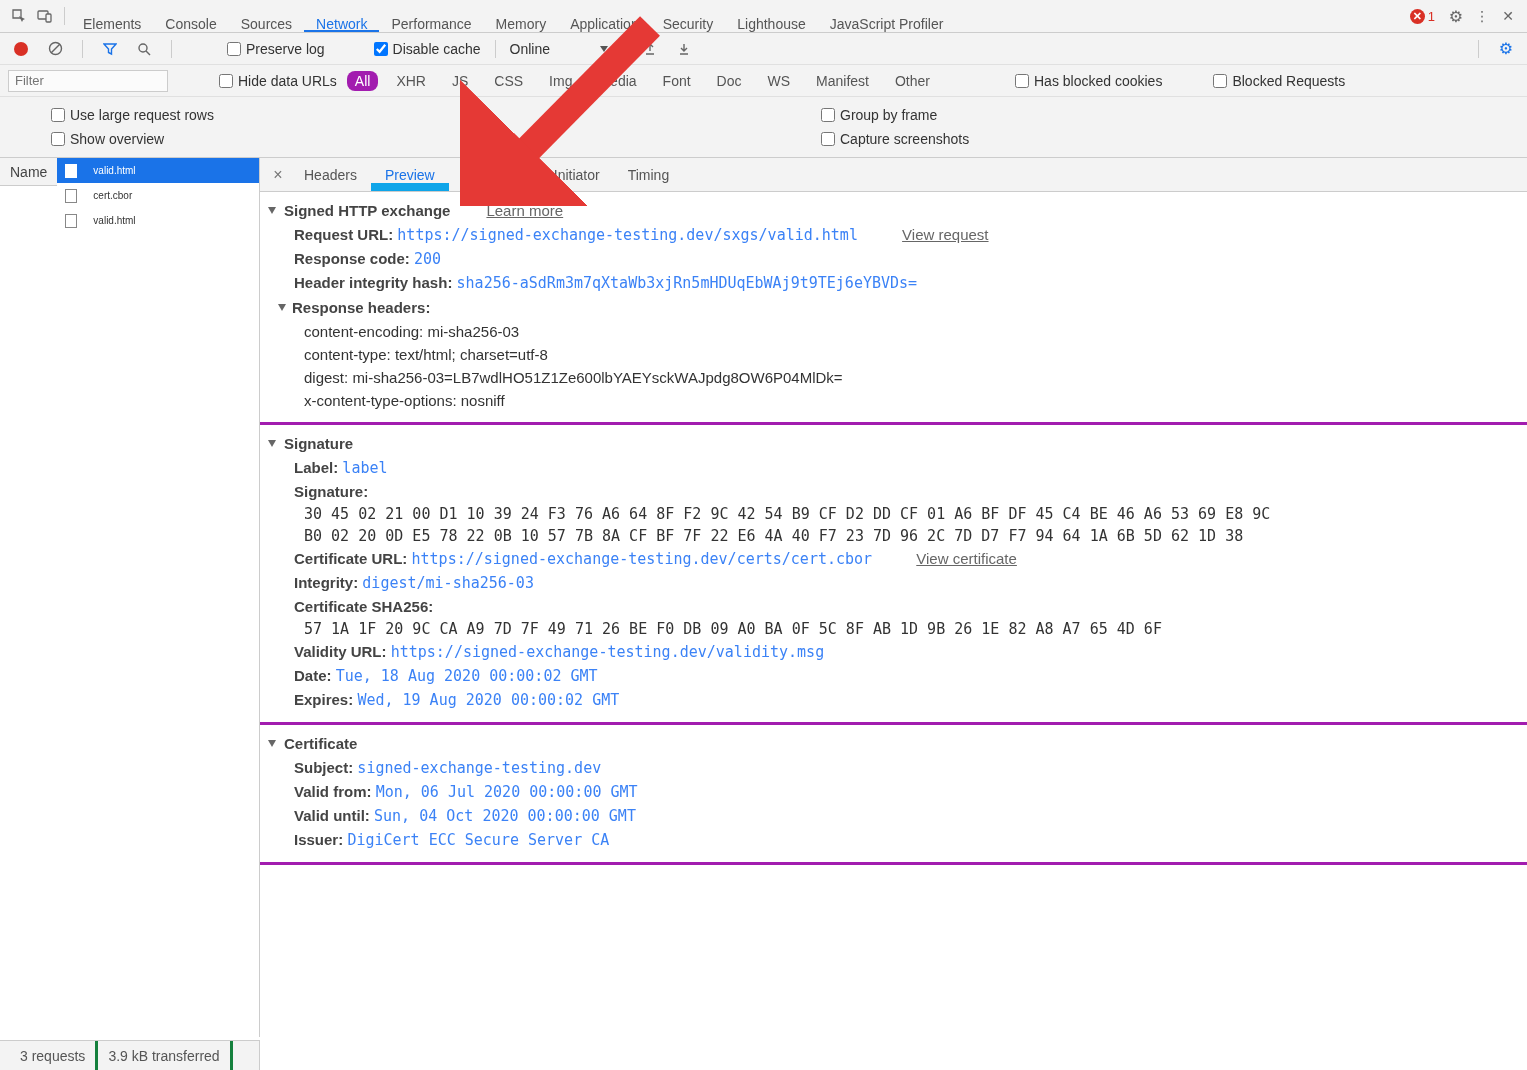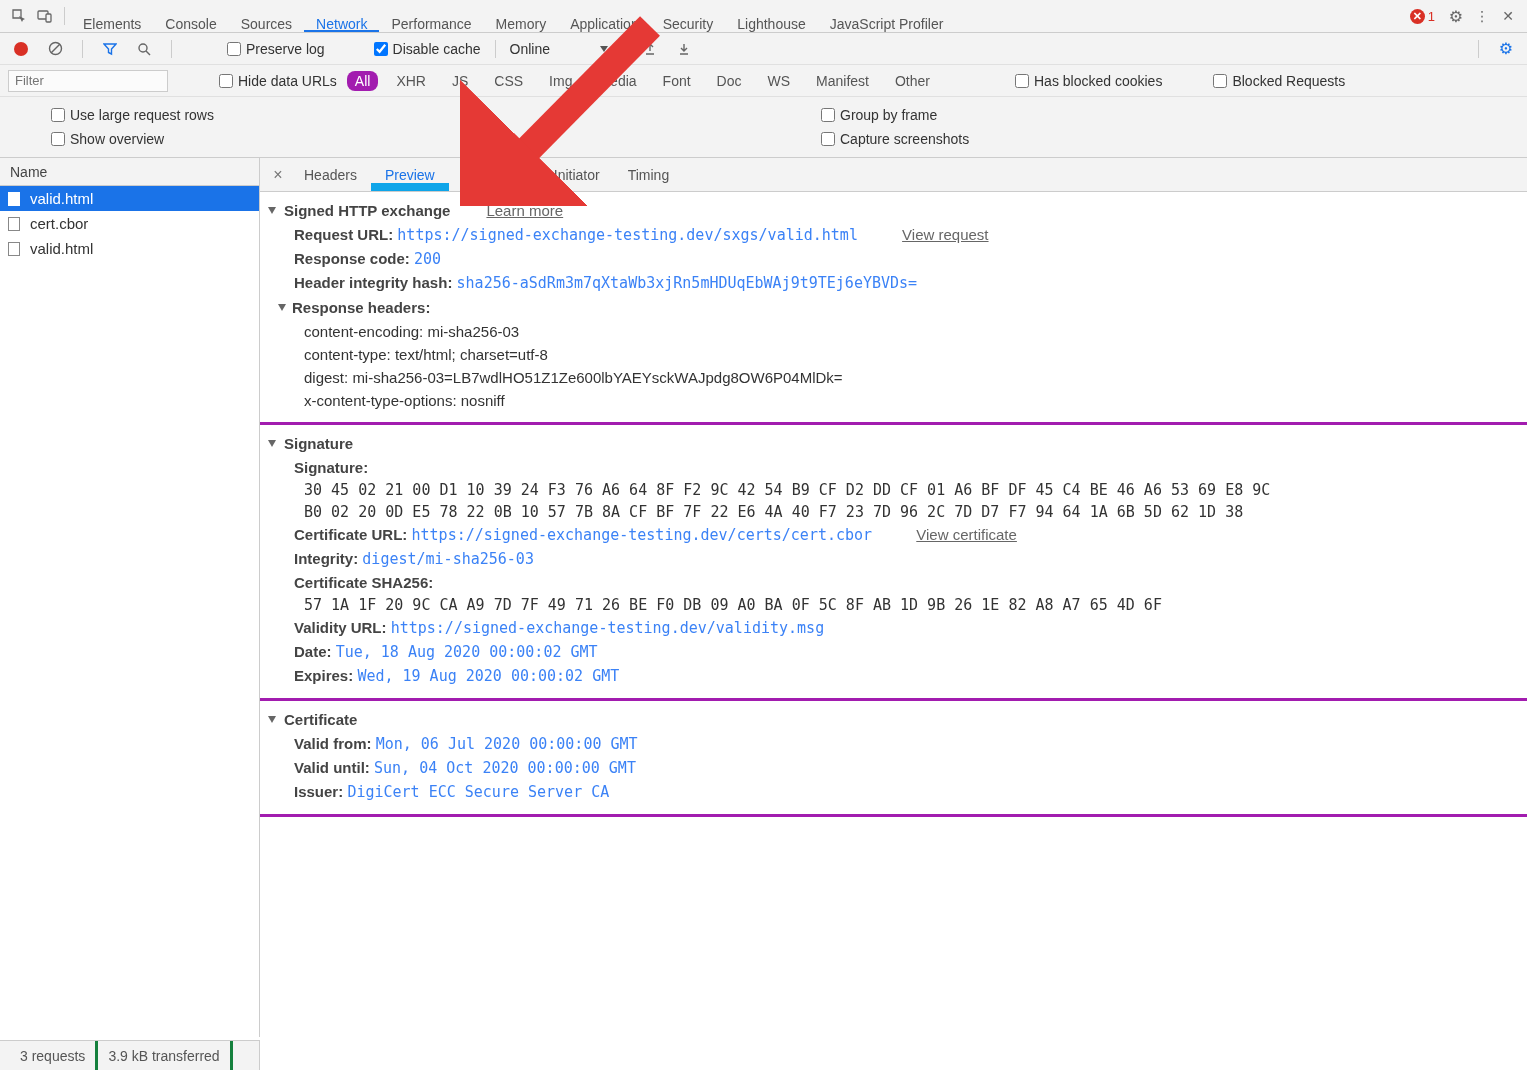--- a/index.html
+++ b/index.html
@@ -140,41 +140,41 @@
 }
 .opts-left { width: 770px; }
 .main {
   display: flex;
   height: calc(100% - 33px - 32px - 32px - 64px - 30px);
 }
 .left-panel {
   width: 260px;
   border-right: 1px solid #ccc;
   display: flex;
-  flex-direction: column;
+  flex-direction: row;
 }
 .col-header {
   height: 28px;
   line-height: 28px;
   padding: 0 10px;
   background: #f3f3f3;
   border-bottom: 1px solid #ccc;
   color: #444;
 }
 .name-list {
   flex: 1;
   overflow: auto;
 }
 .name-row {
   display: flex;
   align-items: center;
-  gap: 10px;
+  gap: 16px;
   height: 25px;
   padding: 0 8px;
-  font-size: 15px;
+  font-size: 10px;
   cursor: pointer;
 }
 .name-row.selected {
   background: #1a73e8;
   color: #fff;
 }
 .doc-icon {
   display: inline-block;
   width: 12px;
   height: 14px;
@@ -497,20 +497,21 @@
         <div class="sub-kv"><span class="k">content-type:</span> <span class="v">text/html; charset=utf-8</span></div>
         <div class="sub-kv"><span class="k">digest:</span> <span class="v">mi-sha256-03=LB7wdlHO51Z1Ze600lbYAEYsckWAJpdg8OW6P04MlDk=</span></div>
         <div class="sub-kv"><span class="k">x-content-type-options:</span> <span class="v">nosniff</span></div>
       </div>
 
       <div class="section">
         <div class="sec-head">
           <div class="caret"></div>
           <span class="sec-title">Signature</span>
         </div>
+        <div class="kv"><span class="k">Label:</span> <span class="v">label</span></div>
         <div class="kv"><span class="k">Signature:</span></div>
         <div class="hexblock">30 45 02 21 00 D1 10 39 24 F3 76 A6 64 8F F2 9C 42 54 B9 CF D2 DD CF 01 A6 BF DF 45 C4 BE 46 A6 53 69 E8 9C</div>
         <div class="hexblock">B0 02 20 0D E5 78 22 0B 10 57 7B 8A CF BF 7F 22 E6 4A 40 F7 23 7D 96 2C 7D D7 F7 94 64 1A 6B 5D 62 1D 38</div>
         <div class="kv">
           <span class="k">Certificate URL:</span>
           <span class="v">https://signed-exchange-testing.dev/certs/cert.cbor</span>
           <span class="link2">View certificate</span>
         </div>
         <div class="kv"><span class="k">Integrity:</span> <span class="v">digest/mi-sha256-03</span></div>
         <div class="kv"><span class="k">Certificate SHA256:</span></div>
@@ -518,20 +519,21 @@
         <div class="kv"><span class="k">Validity URL:</span> <span class="v">https://signed-exchange-testing.dev/validity.msg</span></div>
         <div class="kv"><span class="k">Date:</span> <span class="v">Tue, 18 Aug 2020 00:00:02 GMT</span></div>
         <div class="kv"><span class="k">Expires:</span> <span class="v">Wed, 19 Aug 2020 00:00:02 GMT</span></div>
       </div>
 
       <div class="section">
         <div class="sec-head">
           <div class="caret"></div>
           <span class="sec-title">Certificate</span>
         </div>
+        <div class="kv"><span class="k">Subject:</span> <span class="v">signed-exchange-testing.dev</span></div>
         <div class="kv"><span class="k">Valid from:</span> <span class="v">Mon, 06 Jul 2020 00:00:00 GMT</span></div>
         <div class="kv"><span class="k">Valid until:</span> <span class="v">Sun, 04 Oct 2020 00:00:00 GMT</span></div>
         <div class="kv"><span class="k">Issuer:</span> <span class="v">DigiCert ECC Secure Server CA</span></div>
       </div>
 
     </div>
   </div>
 </div>
 
 <div class="bottom-bar">

